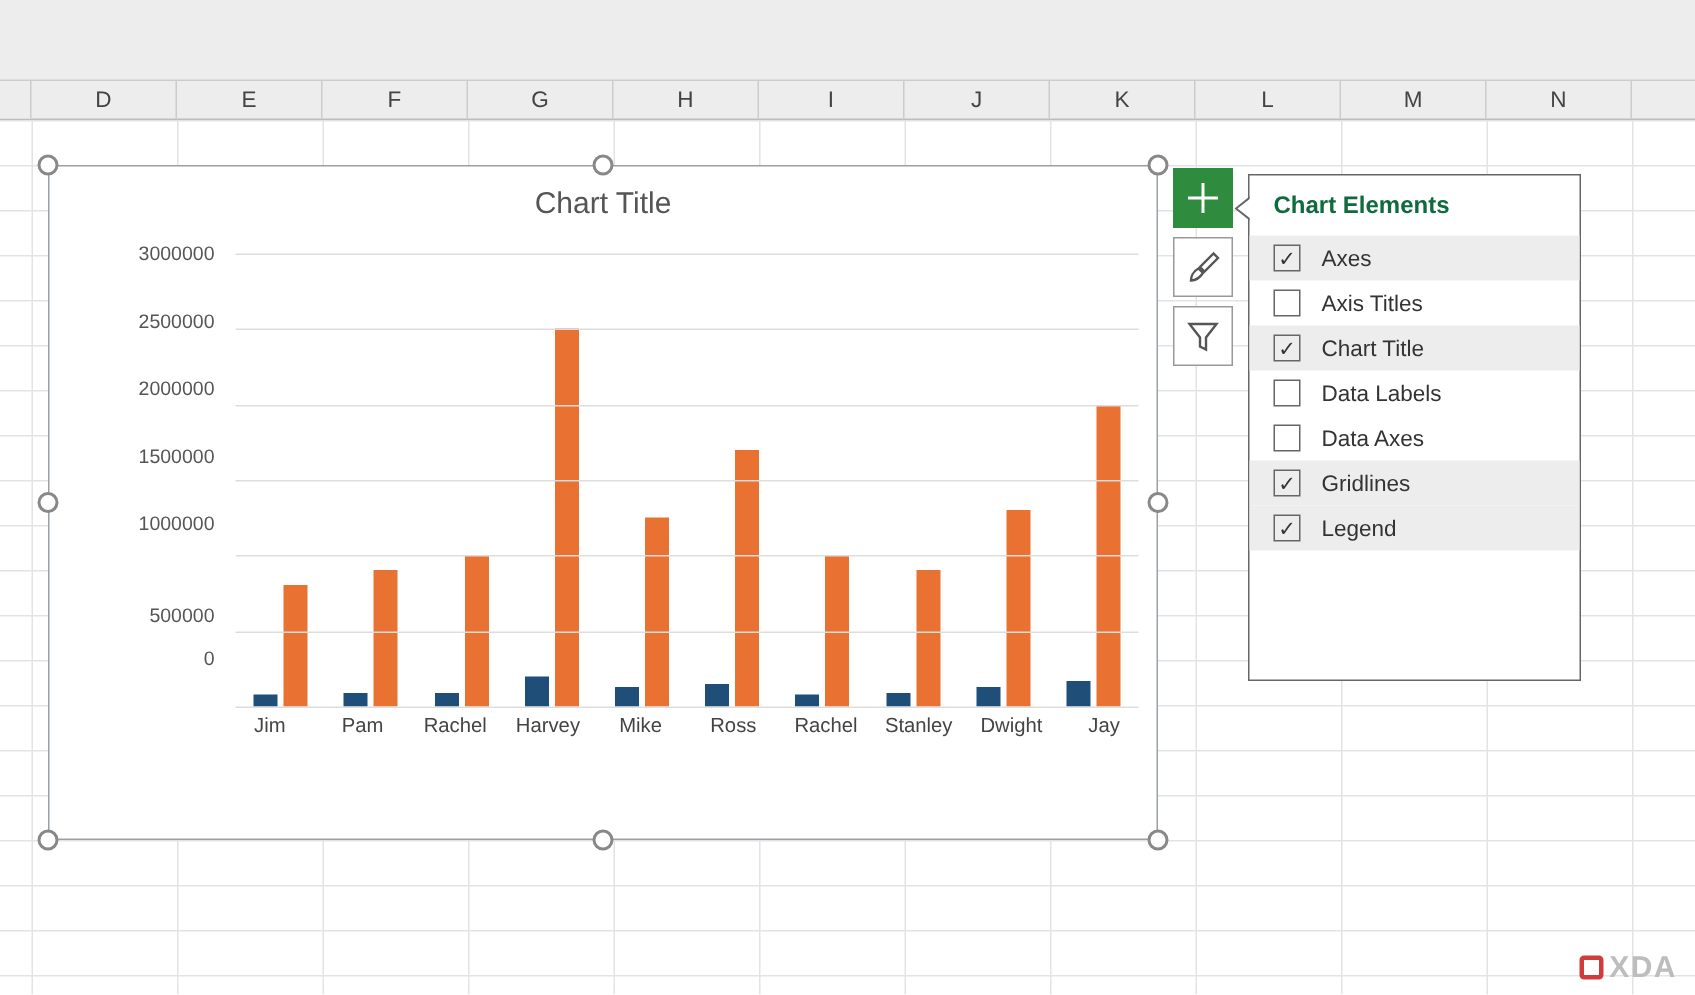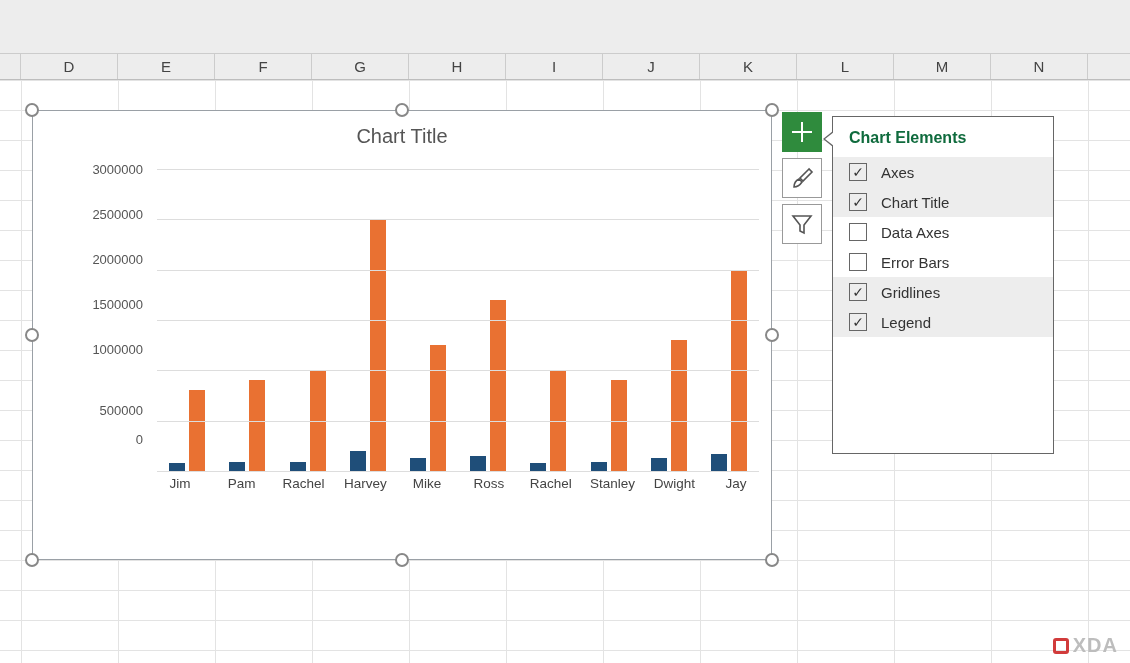--- a/index.html
+++ b/index.html
@@ -236,32 +236,36 @@
   </div>
 </div>
 
 <div class="callout">
   <h4>Chart Elements</h4>
   <div class="callout-list">
       <div class="item hl">
         <div class="cbx">✓</div>
         <span>Axes</span>
       </div>
+      <div class="item">
+        <div class="cbx"></div>
+        <span>Axis Titles</span>
+      </div>
       <div class="item hl">
         <div class="cbx">✓</div>
         <span>Chart Title</span>
+      </div>
+      <div class="item">
+        <div class="cbx"></div>
+        <span>Data Labels</span>
       </div>
       <div class="item">
         <div class="cbx"></div>
         <span>Data Axes</span>
       </div>
-      <div class="item">
-        <div class="cbx"></div>
-        <span>Error Bars</span>
-      </div>
       <div class="item hl">
         <div class="cbx">✓</div>
         <span>Gridlines</span>
       </div>
       <div class="item hl">
         <div class="cbx">✓</div>
         <span>Legend</span>
       </div>
     </div>
 </div>

